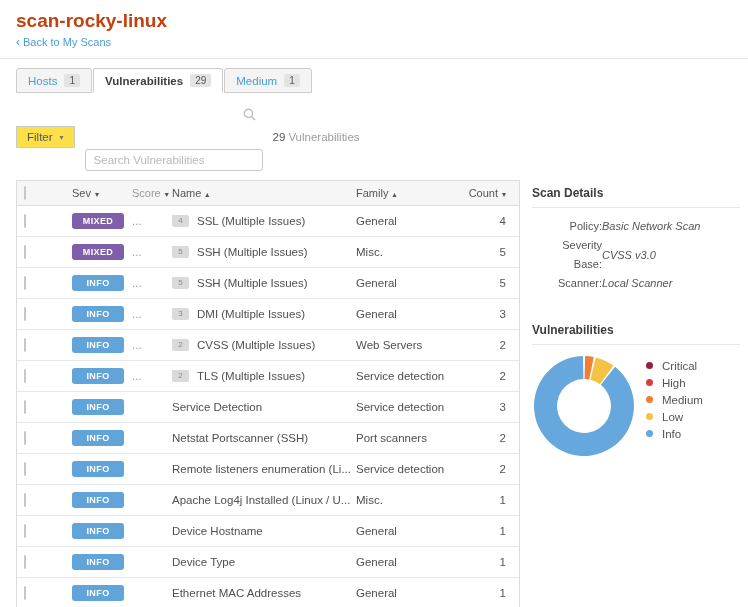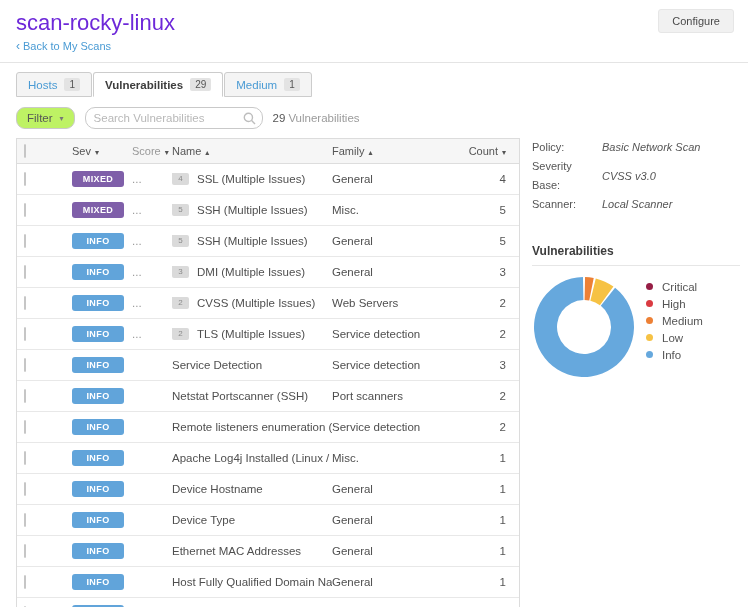--- a/index.html
+++ b/index.html
@@ -1,100 +1,99 @@
 <!DOCTYPE html>
 <html><head>
 <meta charset="utf-8">
 <style>
   * { box-sizing: border-box; margin: 0; padding: 0; }
   html,body { width:748px; height:607px; overflow:hidden; background:#fff;
     font-family:"Liberation Sans", sans-serif; color:#4f4f4f; }
 
   
   .page-header { position:relative; padding:10px 16px 8px; border-bottom:1px solid #e4e4e4; }
-  .page-title { font-size:22px; font-weight:400; color:#6d28d9; }
+  .page-title { font-size:19px; font-weight:700; color:#c2410c; }
   .back-link { display:inline-flex; align-items:center; gap:3px; margin-top:3px;
     font-size:11px; color:#4a9bd4; cursor:pointer; }
   .back-chevron { font-size:12px; line-height:1; }
   .configure-btn { position:absolute; top:9px; right:14px; background:#f1f1f1; color:#4a4a4a;
     border:1px solid #e6e6e6; border-radius:3px; font-size:11px; padding:5px 13px; cursor:pointer;
     font-family:inherit; }
 
   
   .tabs { display:flex; padding:9px 16px 0; }
   .tab { display:flex; align-items:center; gap:7px; font-size:11.5px; padding:5px 11px;
     background:#f4f4f4; border:1px solid #cccccc; border-radius:3px 3px 0 0; color:#4a9bd4;
     cursor:pointer; margin-right:1px; }
   .tab.active { background:#fff; color:#3d3d3d; font-weight:700; border-bottom-color:#fff; }
   .tab-badge { background:#e3e3e3; color:#555; font-size:10px; font-weight:400;
     padding:1px 5px; border-radius:2px; }
 
   
   .filter-bar { display:flex; align-items:center; gap:10px; margin:10px 16px 9px; font-size:11.5px; }
-  .filter-btn { display:flex; align-items:center; gap:7px; background:#bef264; border:1px solid #c9c9c9;
-    border-radius:9px; padding:4px 10px; color:#555; font-size:11.5px; cursor:pointer; font-family:inherit; }
+  .filter-btn { display:flex; align-items:center; gap:7px; background:#fde047; border:1px solid #c9c9c9;
+    border-radius:0; padding:4px 10px; color:#555; font-size:11.5px; cursor:pointer; font-family:inherit; }
   .filter-caret { font-size:8px; color:#777; }
   .search-wrap { position:relative; }
-  .search-input { width:178px; padding:4px 26px 4px 8px; border:1px solid #c9c9c9; border-radius:10px;
-    font-size:11.5px; font-family:inherit; color:#555; }
+  .search-input { width:178px; padding:4px 26px 4px 8px; border:1px solid #c9c9c9; border-radius:3px;
+    font-size:11.5px; font-family:inherit; color:#555;margin-top:46px; }
   .search-input::placeholder { color:#b8b8b8; }
   .search-icon { position:absolute; right:7px; top:5px; }
   .result-count { color:#9b9b9b; }
   .result-count .num { color:#555; margin-right:3px; }
 
   
   .main { display:flex; align-items:flex-start; padding-left:16px; }
 
   
   .vuln-table { width:504px; border:1px solid #dcdcdc; background:#fff; }
   .t-row, .t-head { display:flex; align-items:center; }
   .t-head { background:#f6f6f6; height:25px; font-size:11px; color:#555; border-bottom:1px solid #ddd; }
   .t-row { height:31px; font-size:11.5px; border-bottom:1px solid #e8e8e8; cursor:pointer; }
   .sort-arrow { font-size:8px; color:#555; margin-left:4px; }
   .c-check { width:26px; padding-left:7px; }
   .c-sev   { width:60px;margin-left:29px; }
   .c-score { width:40px; color:#999; }
-  .c-name  { width:160px; display:flex; align-items:flex-end; white-space:nowrap; overflow:hidden; }
+  .c-name  { width:184px; display:flex; align-items:flex-end; white-space:nowrap; overflow:hidden; }
   .c-family{ flex:1; white-space:nowrap; overflow:hidden; }
   .c-count { width:62px; text-align:right; padding-right:13px; color:#555; }
   .checkbox { width:11px; height:11px; background:#f0f0f0; border:1px solid #c6c6c6; border-radius:2px; cursor:pointer; }
   .sev-badge { display:inline-block; width:52px; padding:3px 0; border-radius:3px; text-align:center;
     color:#fff; font-size:9px; font-weight:700; letter-spacing:.4px; }
   .folder { position:relative; flex:0 0 17px; height:12px; background:#dadada; border-radius:0 2px 2px 2px;
     margin-right:8px; font-size:8px; color:#8b8b8b; text-align:center; line-height:12px; }
   .folder::before { content:""; position:absolute; top:-3px; left:0; width:7px; height:3px;
     background:#dadada; border-radius:1px 1px 0 0; }
   .vname { color:#4f4f4f; }
 
   
   .side { flex:1; margin-left:12px; margin-right:8px; font-size:11px; }
   .side-section h3 { font-size:12px; font-weight:700; color:#3d3d3d; padding:6px 0 7px;
     border-bottom:1px solid #e6e6e6; margin-bottom:9px; }
   .detail-row { display:flex; align-items:center; line-height:19px; color:#555; }
-  .detail-label { flex:0 0 70px; }
+  .detail-label { flex:0 0 70px;text-align:right; }
   .detail-value { display:flex; align-items:center; gap:6px;font-style:italic; }
   .spinner { width:11px; height:11px; border:2px solid #5cb85c; border-right-color:transparent;
     border-radius:50%; transform:rotate(-40deg); display:inline-block; }
   .redacted { display:inline-block; width:95px; height:12px; background:#ebebeb; border-radius:3px; filter:blur(2px); }
   .vuln-section { margin-top:24px; }
   .chart-row { display:flex; }
   .legend { margin-left:10px; margin-top:3px; }
   .legend-item { display:flex; align-items:center; gap:9px; height:17px; font-size:11.5px; color:#555; }
   .legend-dot { width:7px; height:7px; border-radius:50%; flex:0 0 7px; }
 </style>
 </head>
 <body>
 
 <div class="page-header">
   <div class="page-title">scan-rocky-linux</div>
   <div class="back-link">
     <span class="back-chevron">‹</span>
     <span>Back to My Scans</span>
   </div>
-  <button class="configure-btn">Configure</button>
 </div>
 
 <div class="tabs">
   <div class="tab">
     <span>Hosts</span>
     <span class="tab-badge">1</span>
   </div>
   <div class="tab active">
     <span>Vulnerabilities</span>
     <span class="tab-badge">29</span>
@@ -316,20 +315,21 @@
       <span class="vname">Inconsistent Hostname and IP Ad...</span>
     </span>
     <span class="c-family">Settings</span>
     <span class="c-count">1</span>
   </div>
 </div>
   </div>
 
   <div class="side">
     <div class="side-section">
+      <h3>Scan Details</h3>
       <div>
   <div class="detail-row">
     <span class="detail-label">Policy:</span>
     <span class="detail-value">
       <span>Basic Network Scan</span>
 
     </span>
   </div>
 
 

